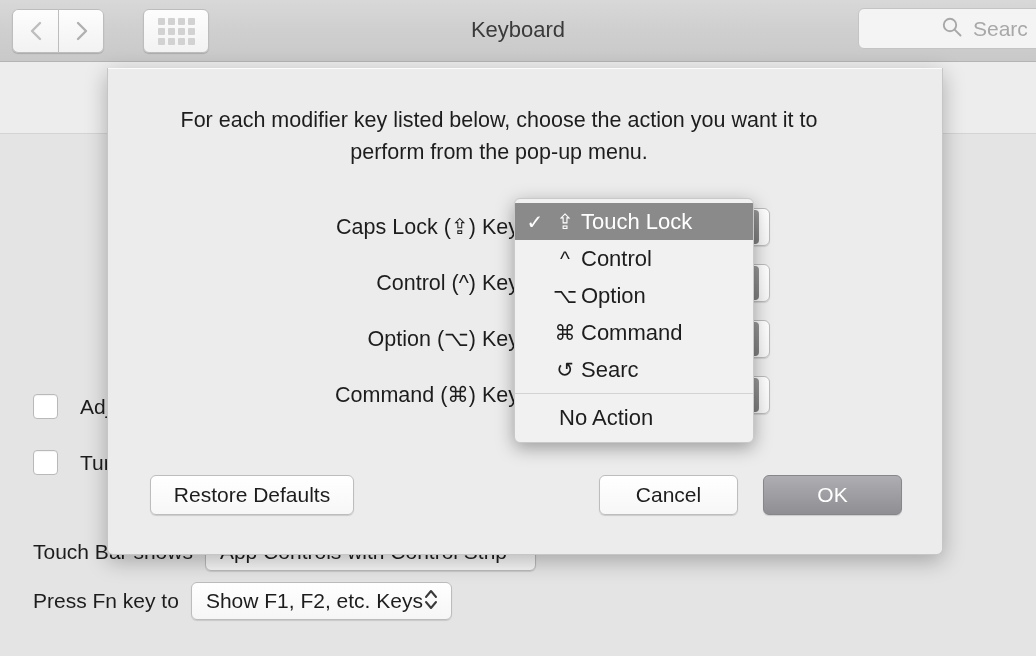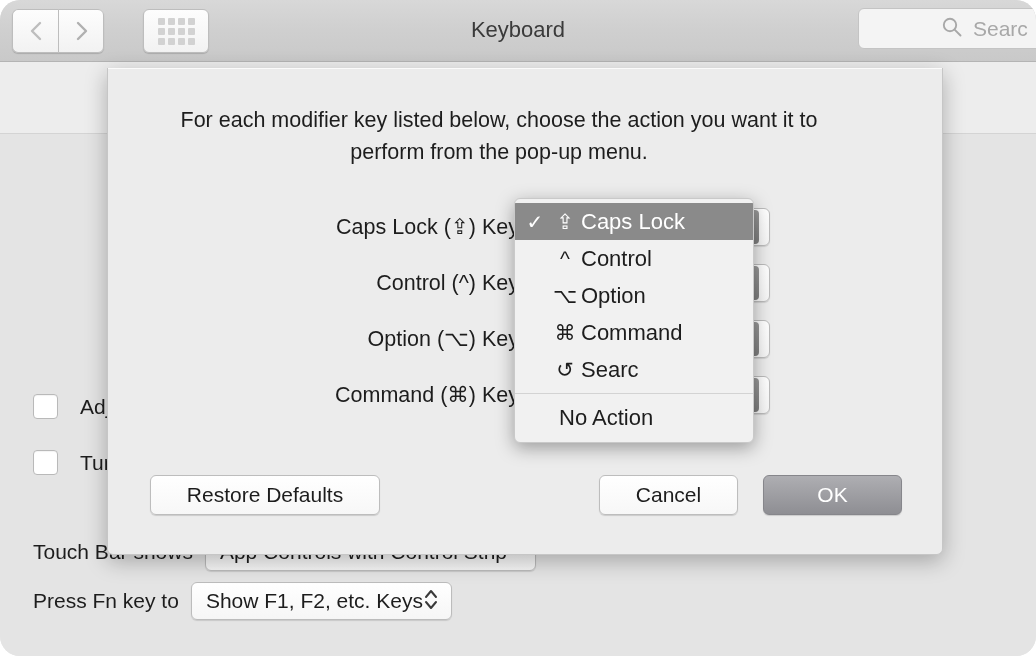--- a/index.html
+++ b/index.html
@@ -11,21 +11,20 @@
     font-family: "Liberation Sans", sans-serif;
     -webkit-font-smoothing: antialiased;
   }
 
   #screen {
     position: relative;
     width: 1036px;
     height: 656px;
     background: #e6e6e6;
     overflow: hidden;
-    border-radius: 20px;
   }
 
   
   #toolbar {
     position: absolute;
     left: 0; top: 0;
     width: 1036px;
     height: 62px;
     background: linear-gradient(to bottom, #d8d8d8 0%, #cfcfcf 50%, #c9c9c9 100%);
     border-bottom: 1px solid #b4b4b4;
@@ -249,21 +248,21 @@
   .btn-plain {
     background: linear-gradient(to bottom, #ffffff 0%, #f7f7f7 100%);
     border: 1px solid #bdbdbd;
     color: #1d1d1d;
   }
   .btn-default-off {
     background: linear-gradient(to bottom, #aeaeb2 0%, #8e8e93 100%);
     border: 1px solid #86868b;
     color: #ffffff;
   }
-  #btn-restore { left: 42px;  top: 407px; width: 230px; }
+  #btn-restore { left: 42px;  top: 407px; width: 204px; }
   #btn-cancel  { left: 491px; top: 407px; width: 139px; }
   #btn-ok      { left: 655px; top: 407px; width: 139px; }
 
   
   #menu {
     position: absolute;
     left: 514px;
     top: 198px;
     width: 240px;
     background: #f1f1f1;
@@ -434,21 +433,21 @@
     <div class="sheet-btn btn-plain" id="btn-restore">Restore Defaults</div>
     <div class="sheet-btn btn-plain" id="btn-cancel">Cancel</div>
     <div class="sheet-btn btn-default-off" id="btn-ok">OK</div>
   </div>
 
   <div id="menu">
 
     <div class="menu-item sel">
       <span class="mi-check">✓</span>
       <span class="mi-sym">⇪</span>
-      <span class="mi-label">Caps Lock</span>
+      <span class="mi-label">Touch Lock</span>
     </div>
 
     <div class="menu-item">
       <span class="mi-check"></span>
       <span class="mi-sym">^</span>
       <span class="mi-label">Control</span>
     </div>
 
     <div class="menu-item">
       <span class="mi-check"></span>

